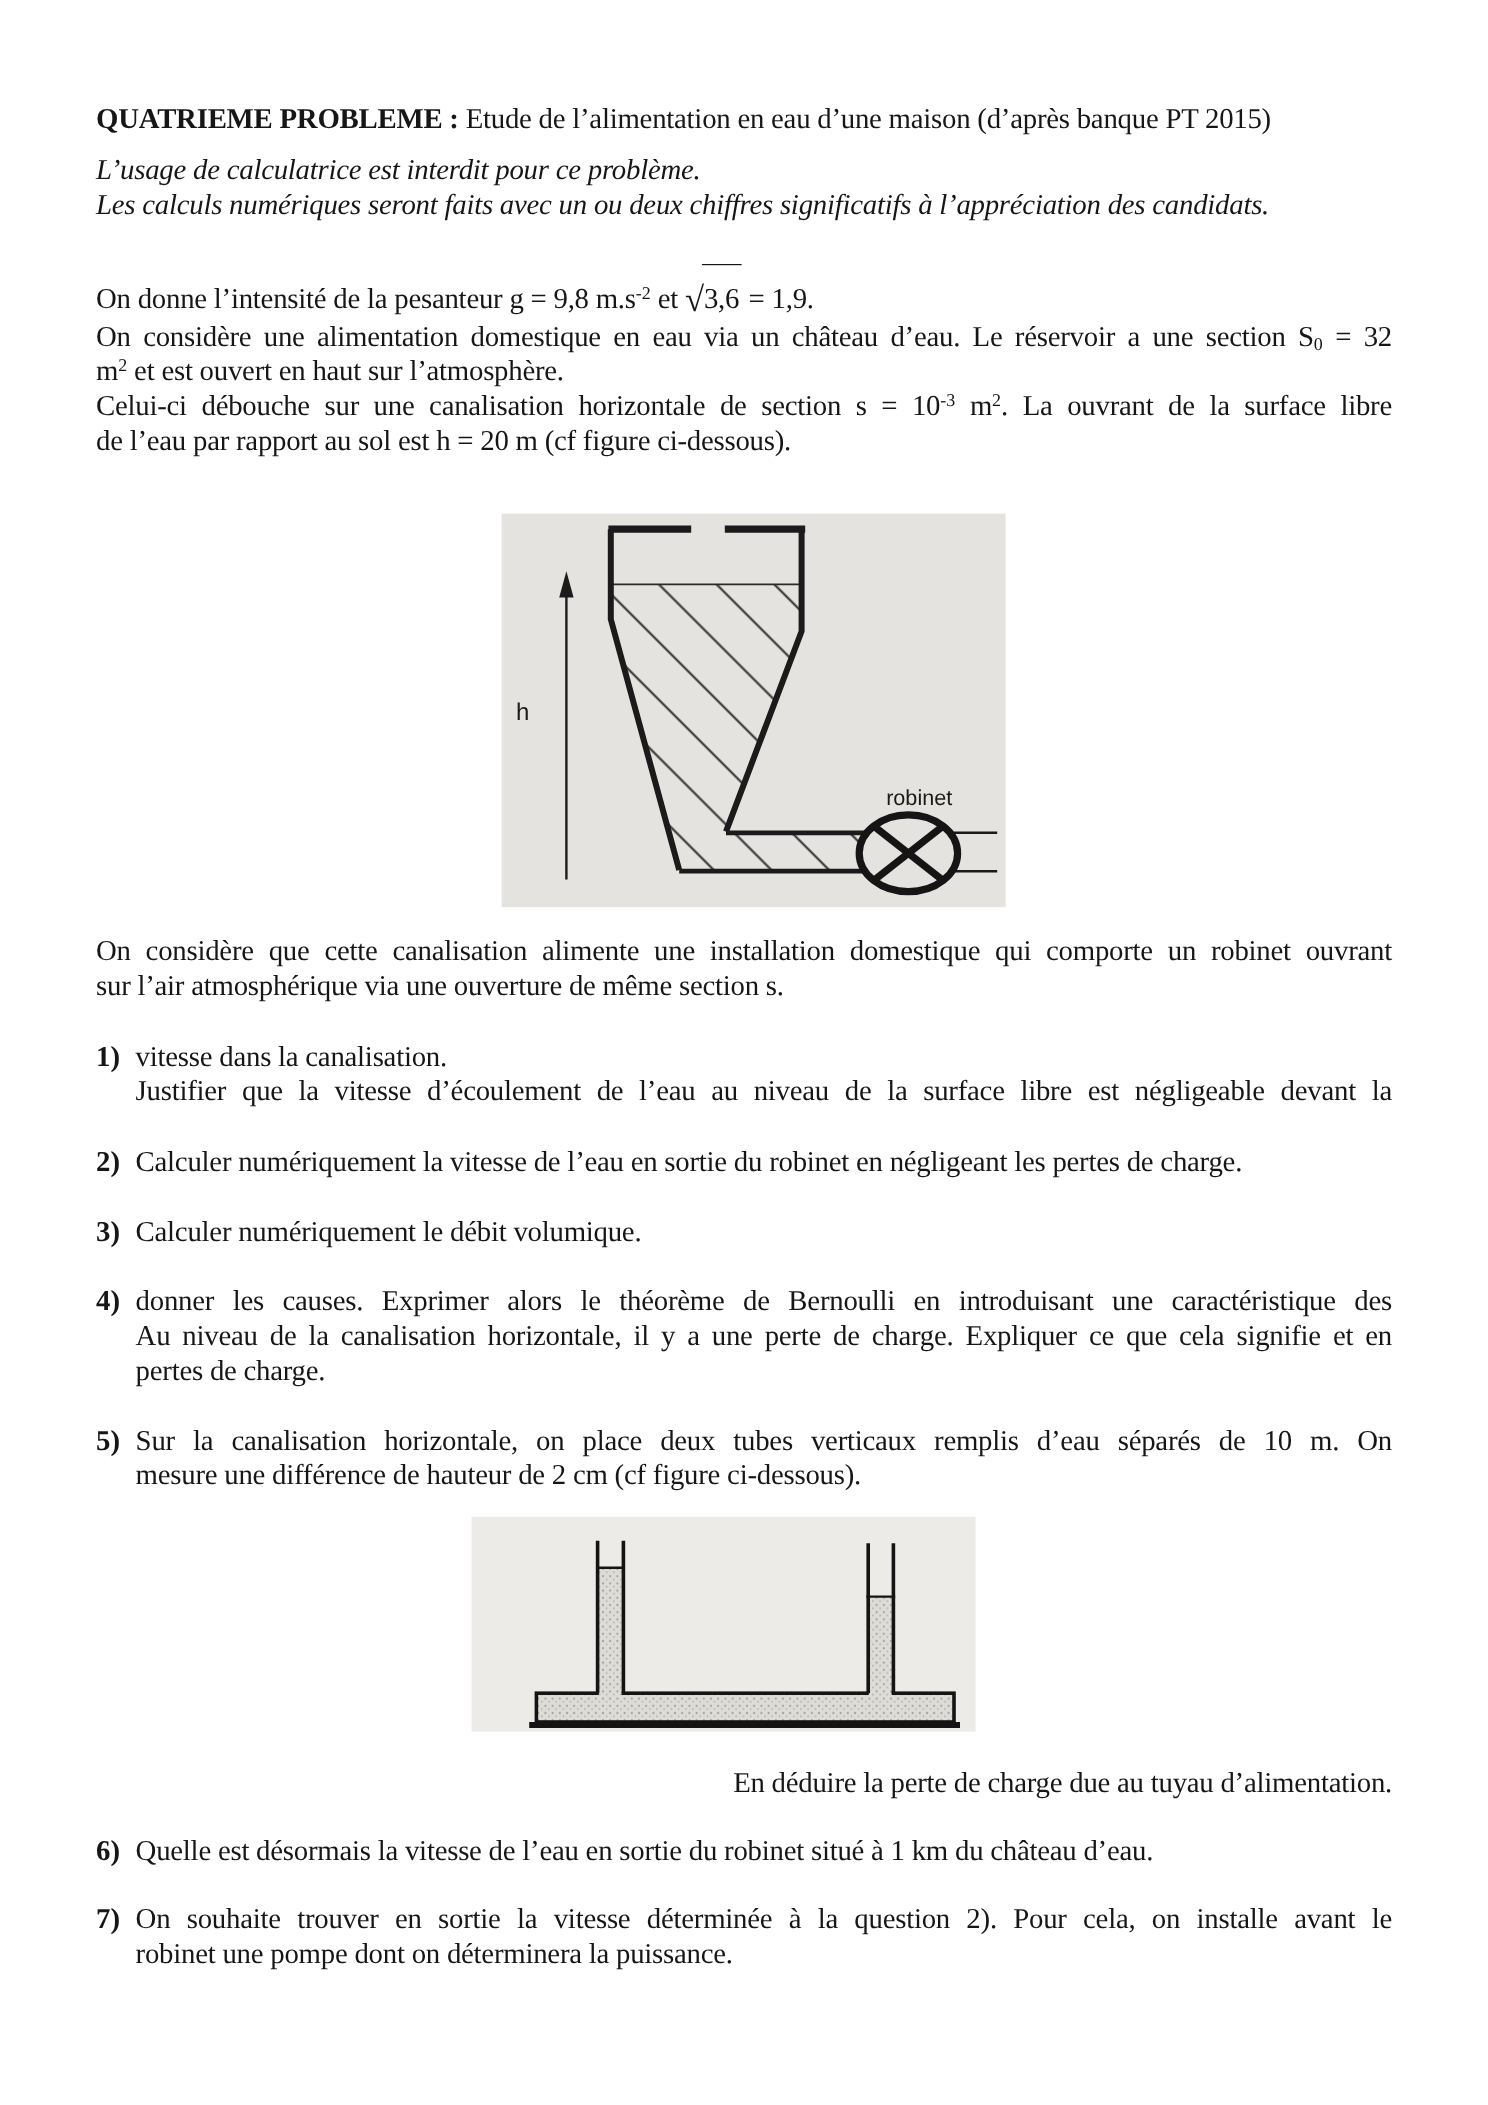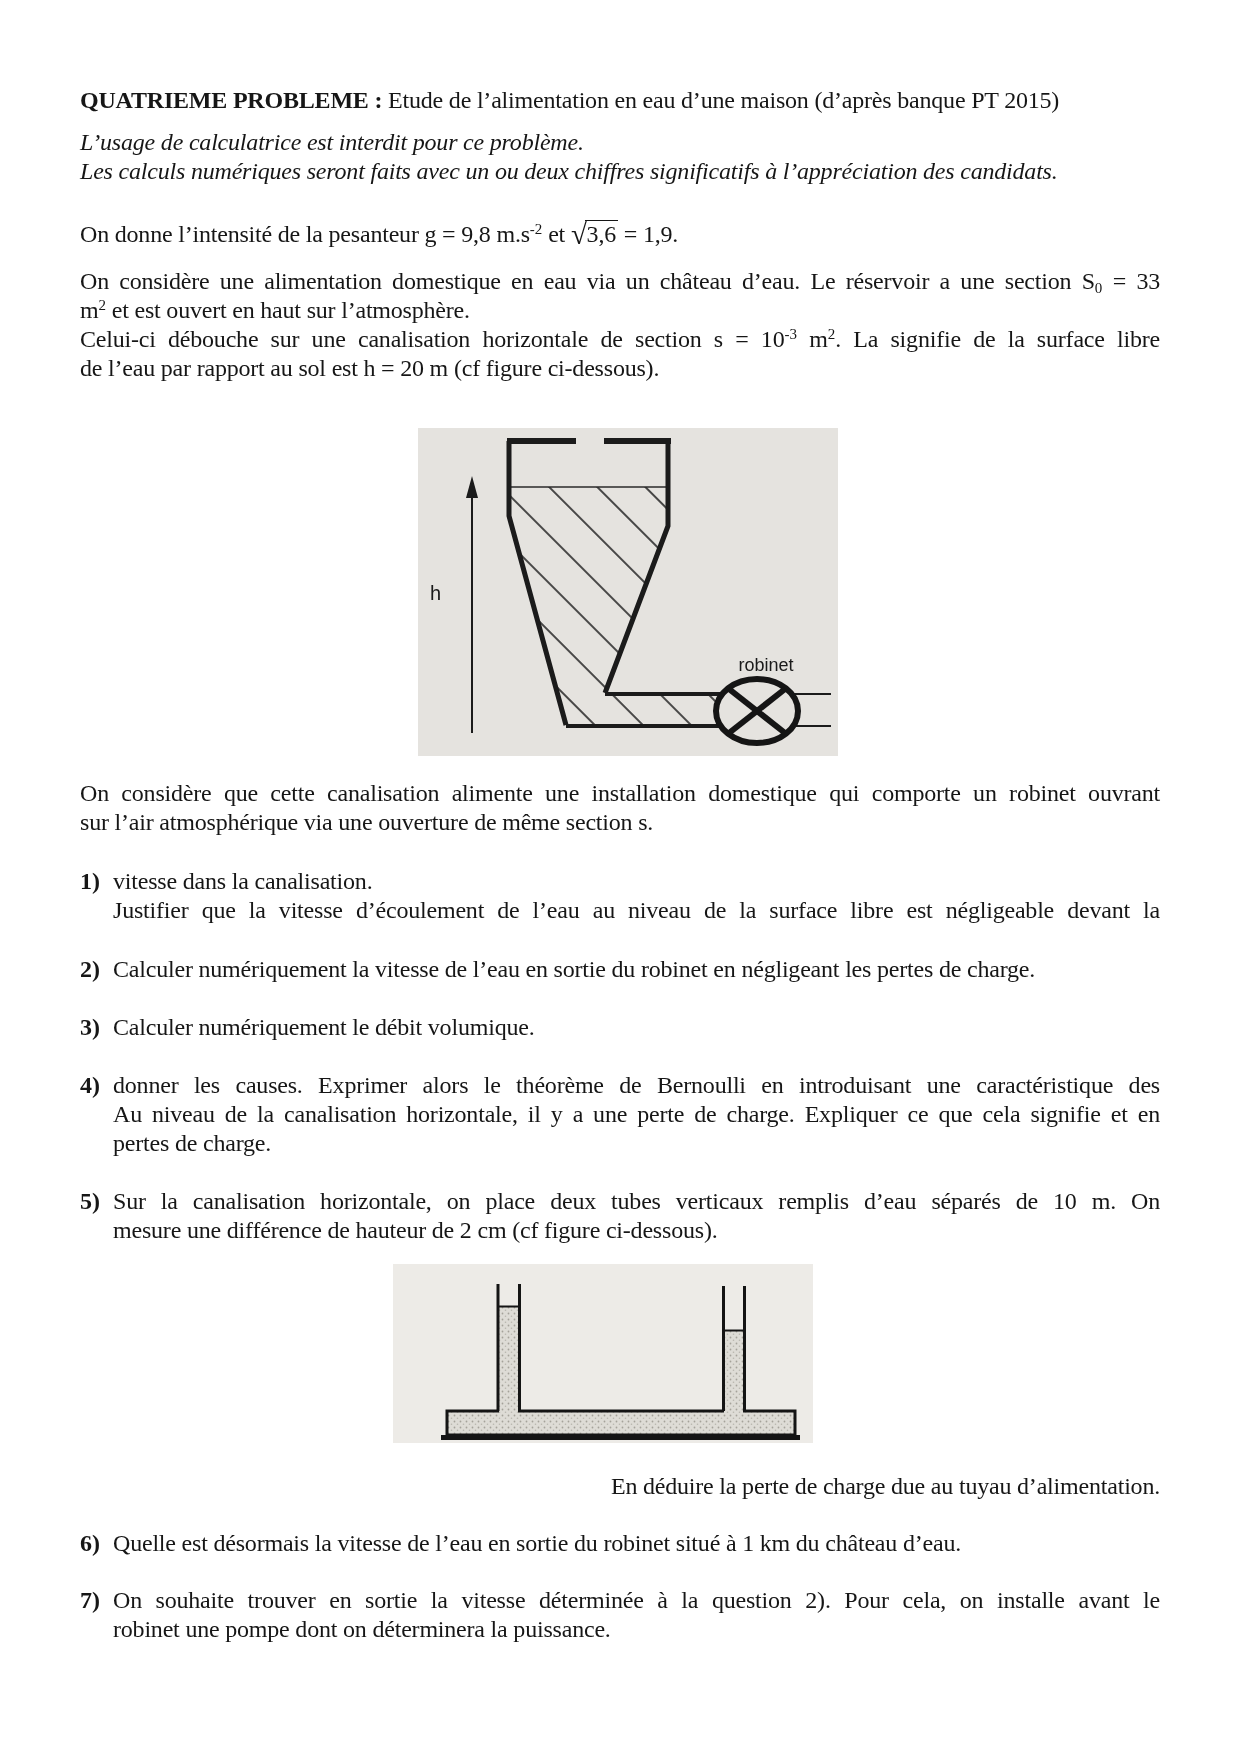--- a/index.html
+++ b/index.html
@@ -8,21 +8,21 @@
   .page{width:1080px;padding:86px 80px 0 80px;}
   .line{height:29px;line-height:29px;white-space:nowrap;font-size:24px;letter-spacing:-0.2px;}
   .j{text-align:justify;text-align-last:justify;}
   .b{font-weight:bold;}
   .italic{font-style:italic;}
   sup,sub{letter-spacing:0;line-height:0;font-size:15px;position:relative;vertical-align:baseline;}
   sup{top:-8px;}
   sub{top:4px;}
   .sqrt{white-space:nowrap;}
   .sqrt .rad{font-size:29px;line-height:29px;vertical-align:-2px;margin-right:-2px;}
-  .sqrt .ov{display:inline-block;border-top:1.8px solid #151515;padding:0 2px;line-height:26px;}
+  .sqrt .ov{display:inline-block;border-top:1.8px solid #151515;padding:16px 2px;line-height:26px;}
   .mt-notice{margin-top:13px;}
   .mt-given{margin-top:34px;}
   .mt-intro{margin-top:18px;}
   .fig1{width:420px;height:328px;margin:45px 0 0 338px;background:#e5e3df;}
   .fig2{width:420px;height:179px;margin:19px 0 0 313px;background:#edebe7;}
   .mt-para2{margin-top:23px;}
   .q{position:relative;padding-left:33px;}
   .qnum{position:absolute;left:0;top:0;font-weight:bold;line-height:29px;font-size:24px;}
   .mt-q1{margin-top:30px;}
   .mt-q2{margin-top:30px;}
@@ -40,23 +40,23 @@
 <div class="page">
 
   <div class="line"><span class="b">QUATRIEME PROBLEME :</span><span> Etude de l’alimentation en eau d’une maison (d’après banque PT 2015)</span></div>
 
   <div class="line italic mt-notice">L’usage de calculatrice est interdit pour ce problème.</div>
   <div class="line italic">Les calculs numériques seront faits avec un ou deux chiffres significatifs à l’appréciation des candidats.</div>
 
   <div class="line mt-given"><span>On donne l’intensité de la pesanteur g = 9,8 m.s</span><sup>-2</sup><span> et </span><span class="sqrt"><span class="rad">√</span><span class="ov">3,6</span></span><span> = 1,9.</span></div>
 
   <div class="mt-intro">
-    <div class="line j"><span>On considère une alimentation domestique en eau via un château d’eau. Le réservoir a une section S</span><sub>0</sub><span> = 33</span></div>
+    <div class="line j"><span>On considère une alimentation domestique en eau via un château d’eau. Le réservoir a une section S</span><sub>0</sub><span> = 32</span></div>
     <div class="line"><span>m</span><sup>2</sup><span> et est ouvert en haut sur l’atmosphère.</span></div>
-    <div class="line j"><span>Celui-ci débouche sur une canalisation horizontale de section s = 10</span><sup>-3</sup><span> m</span><sup>2</sup><span>. La signifie de la surface libre</span></div>
+    <div class="line j"><span>Celui-ci débouche sur une canalisation horizontale de section s = 10</span><sup>-3</sup><span> m</span><sup>2</sup><span>. La ouvrant de la surface libre</span></div>
     <div class="line"><span>de l’eau par rapport au sol est h = 20 m (cf figure ci-dessous).</span></div>
   </div>
 
   <div class="fig1">
     <svg width="420" height="328" viewBox="0 0 420 328">
       <defs>
         <pattern id="hatch" patternUnits="userSpaceOnUse" width="34" height="34" patternTransform="rotate(-45)">
           <line x1="17" y1="0" x2="17" y2="34" stroke="#2b2b2b" stroke-width="1.7"></line>
         </pattern>
         <clipPath id="waterclip">

